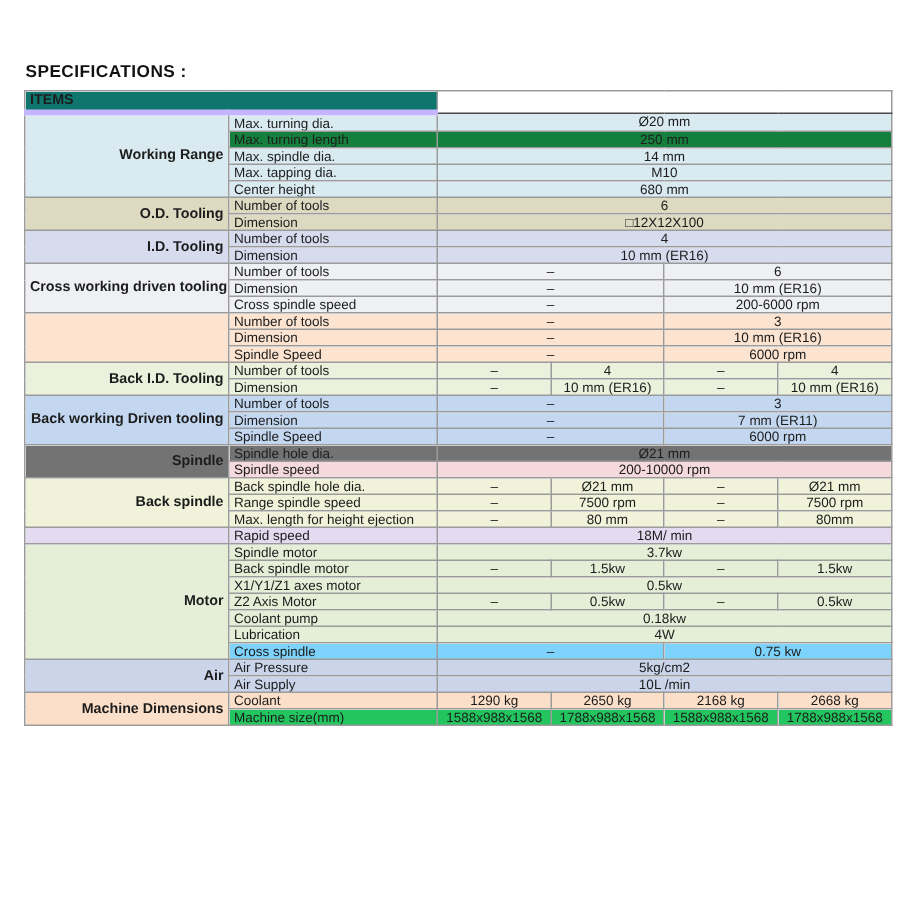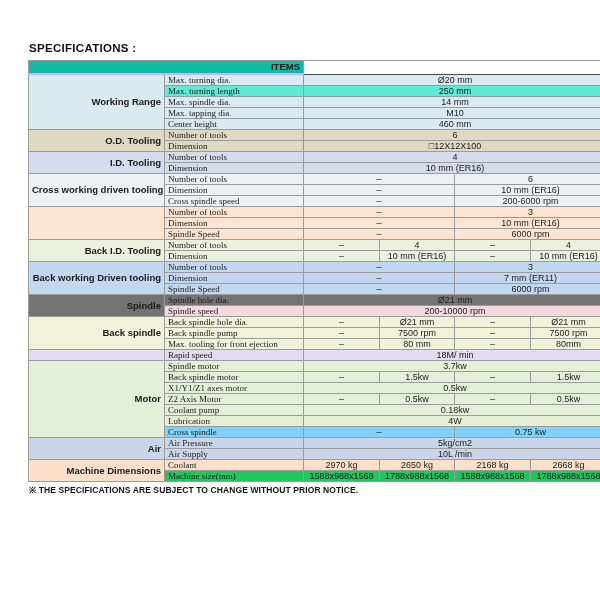--- a/index.html
+++ b/index.html
@@ -1,42 +1,42 @@
 <!DOCTYPE html>
 <html><head>
 <meta charset="utf-8">
 <style>
   html, body { margin:0; padding:0; }
   body {
     width:600px; height:600px; background:#ffffff;
     font-family:"Liberation Sans", sans-serif; color:#1c1c1c;
     overflow:hidden;
   }
-  .page { padding:42px 10px 0 28px; }
+  .page { padding:42px 10px 0 16px; }
   .title {
     font-size:11.5px; font-weight:bold; margin:0 0 6px 1px;
     letter-spacing:0.3px; color:#111;
   }
   table.spec {
     border-collapse:collapse; width:578px; table-layout:fixed;
     border:1px solid #4a4a4a;
   }
   .spec th, .spec td {
     border:1px solid #9b9b9b;
     font-size:9px; padding:0 3px; height:10px; line-height:10px;
     overflow:hidden; white-space:nowrap;
   }
   .spec th.items-th {
-    text-align:right; font-weight:bold; background:#14b8a6;
+    text-align:left; font-weight:bold; background:#0f766e;
     font-size:9.5px; height:12px; line-height:12px;
-    border-bottom:2px solid #c4b5fd;
+    border-bottom:4px solid #c4b5fd;
   }
   .spec th.vals-th { background:#ffffff; border-bottom:1px solid #4a4a4a; }
   td.sec-label { font-weight:bold; font-size:9.5px; text-align:right; }
-  td.item { text-align:left;font-family:Liberation Serif, serif; }
+  td.item { text-align:left; }
   td.val { text-align:center; }
   tr.sec-start td { border-top:1px solid #5f5f5f; }
   .footnote {
     font-size:8.5px; font-weight:bold; margin:2px 0 0 1px; color:#111;
     letter-spacing:0.1px;
   }
 </style>
 </head>
 <body>
 
@@ -57,35 +57,35 @@
         <th class="items-th" colspan="2">ITEMS</th>
         <th class="vals-th" colspan="4"></th>
       </tr>
     </thead>
     <tbody id="spec-body">
         <tr class="sec-start" style="background: rgb(217, 234, 241);">
           <td class="sec-label" rowspan="5">Working Range</td>
           <td class="item">Max. turning dia.</td>
           <td class="val" colspan="4">Ø20 mm</td>
         </tr>
-        <tr style="background: #5eead4;">
+        <tr style="background: #15803d;">
           <td class="item">Max. turning length</td>
           <td class="val" colspan="4">250 mm</td>
         </tr>
         <tr style="background: rgb(217, 234, 241);">
           <td class="item">Max. spindle dia.</td>
           <td class="val" colspan="4">14 mm</td>
         </tr>
         <tr style="background: rgb(217, 234, 241);">
           <td class="item">Max. tapping dia.</td>
           <td class="val" colspan="4">M10</td>
         </tr>
         <tr style="background: rgb(217, 234, 241);">
           <td class="item">Center height</td>
-          <td class="val" colspan="4">460 mm</td>
+          <td class="val" colspan="4">680 mm</td>
         </tr>
         <tr class="sec-start" style="background: rgb(222, 217, 193);">
           <td class="sec-label" rowspan="2">O.D. Tooling</td>
           <td class="item">Number of tools</td>
           <td class="val" colspan="4">6</td>
         </tr>
         <tr style="background: rgb(222, 217, 193);">
           <td class="item">Dimension</td>
           <td class="val" colspan="4">□12X12X100</td>
         </tr>
@@ -172,28 +172,28 @@
         </tr>
         <tr class="sec-start" style="background: rgb(240, 242, 217);">
           <td class="sec-label" rowspan="3">Back spindle</td>
           <td class="item">Back spindle hole dia.</td>
           <td class="val" colspan="1">–</td>
           <td class="val" colspan="1">Ø21 mm</td>
           <td class="val" colspan="1">–</td>
           <td class="val" colspan="1">Ø21 mm</td>
         </tr>
         <tr style="background: rgb(240, 242, 217);">
-          <td class="item">Back spindle pump</td>
+          <td class="item">Range spindle speed</td>
           <td class="val" colspan="1">–</td>
           <td class="val" colspan="1">7500 rpm</td>
           <td class="val" colspan="1">–</td>
           <td class="val" colspan="1">7500 rpm</td>
         </tr>
         <tr style="background: rgb(240, 242, 217);">
-          <td class="item">Max. tooling for front ejection</td>
+          <td class="item">Max. length for height ejection</td>
           <td class="val" colspan="1">–</td>
           <td class="val" colspan="1">80 mm</td>
           <td class="val" colspan="1">–</td>
           <td class="val" colspan="1">80mm</td>
         </tr>
         <tr class="sec-start" style="background: rgb(228, 219, 240);">
           <td class="sec-label" rowspan="1"></td>
           <td class="item">Rapid speed</td>
           <td class="val" colspan="4">18M/ min</td>
         </tr>
@@ -238,29 +238,28 @@
           <td class="item">Air Pressure</td>
           <td class="val" colspan="4">5kg/cm2</td>
         </tr>
         <tr style="background: rgb(203, 213, 234);">
           <td class="item">Air Supply</td>
           <td class="val" colspan="4">10L /min</td>
         </tr>
         <tr class="sec-start" style="background: rgb(252, 223, 200);">
           <td class="sec-label" rowspan="2">Machine Dimensions</td>
           <td class="item">Coolant</td>
-          <td class="val" colspan="1">2970 kg</td>
+          <td class="val" colspan="1">1290 kg</td>
           <td class="val" colspan="1">2650 kg</td>
           <td class="val" colspan="1">2168 kg</td>
           <td class="val" colspan="1">2668 kg</td>
         </tr>
         <tr style="background: #22c55e;">
           <td class="item">Machine size(mm)</td>
           <td class="val" colspan="1">1588x988x1568</td>
           <td class="val" colspan="1">1788x988x1568</td>
           <td class="val" colspan="1">1588x988x1568</td>
           <td class="val" colspan="1">1788x988x1568</td>
         </tr>
       </tbody>
   </table>
 
-  <div class="footnote">※ THE SPECIFICATIONS ARE SUBJECT TO CHANGE WITHOUT PRIOR NOTICE.</div>
 </div>
 
 </body></html>

